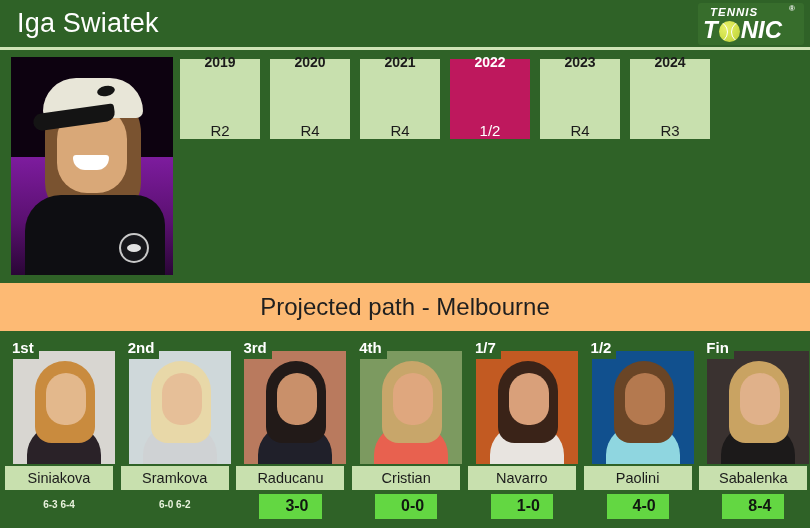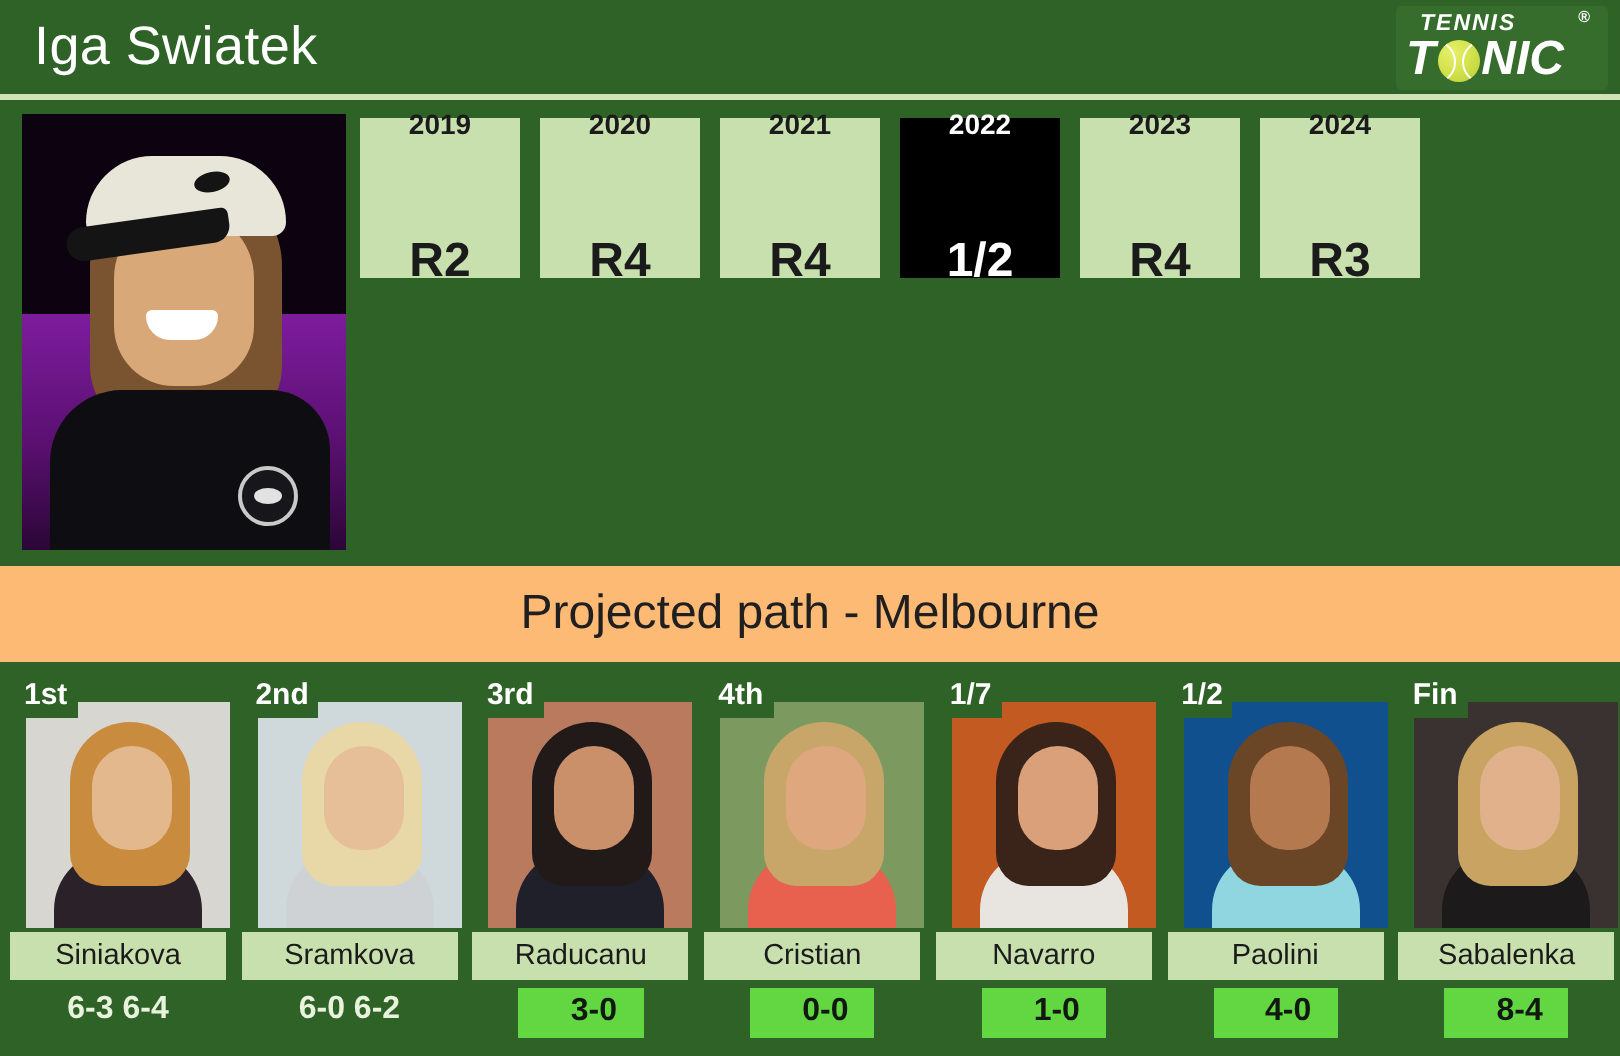--- a/index.html
+++ b/index.html
@@ -203,31 +203,31 @@
     height: 80px;
     background: #c8e0ae;
     display: flex;
     flex-direction: column;
     align-items: center;
     justify-content: center;
     box-sizing: border-box;
     gap: 45px;
   }
   .year-box.active {
-    background: #000000;
+    background: #be185d;
   }
   .year-label {
     font-size: 14px;
     font-weight: bold;
     color: #1b1b1b;
     line-height: 17px;
   }
   .year-round {
-    font-size: 24px;
-    font-weight: 700;
+    font-size: 15px;
+    font-weight: 400;
     color: #1b1b1b;
     line-height: 26px;
     margin-top: 2px;
   }
   .year-box.active .year-label,
   .year-box.active .year-round {
     color: #ffffff;
   }
 
   
@@ -293,21 +293,21 @@
     white-space: nowrap;
   }
   .card-score {
     position: absolute;
     top: 158px;
     left: 0;
     width: 112px;
     text-align: center;
   }
   .score-plain {
-    font-size: 16px;
+    font-size: 10px;
     font-weight: bold;
     color: #e8f2dd;
     line-height: 22px;
   }
   .score-badge {
     display: inline-block;
     background: #63d742;
     color: #101810;
     font-size: 16px;
     font-weight: bold;

